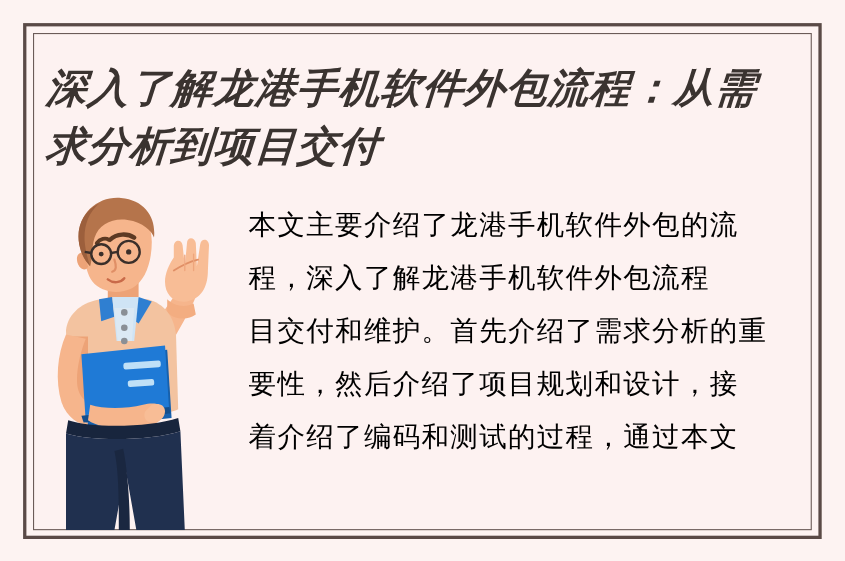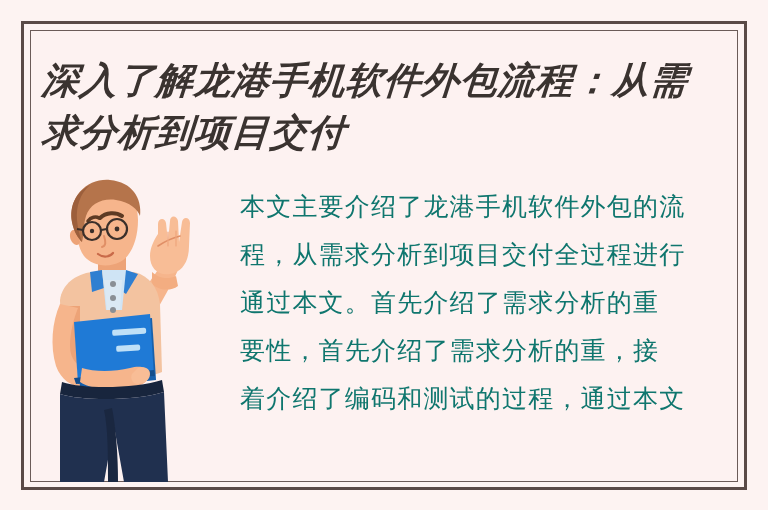--- a/index.html
+++ b/index.html
@@ -64,27 +64,26 @@
   }
 
   
   .body-block {
     position: absolute;
     left: 226px;
     top: 183px;
     width: 510px;
   }
   .body-line {
-    font-family: Liberation Serif, serif;
+    font-family: Liberation Mono, monospace;
     font-size: 25px;
     line-height: 48px;
-    color: #0f766e;
+    color: #000000;
     letter-spacing: 1.2px;
     white-space: nowrap;
-    margin-left: 14px;
   }
 
   
   .illustration {
     position: absolute;
     left: 46px;
     top: 176px;
     width: 150px;
     height: 306px;
     overflow: hidden;
@@ -182,19 +181,19 @@
       <g>
         <path d="M16 206 C40 214 92 212 116 204 L118 216 C94 224 40 226 14 218 Z" fill="#18253d"></path>
         <path d="M14 218 C40 226 94 224 118 216 L122 306 L78 306 L68 250 L58 306 L14 306 Z" fill="#20304f"></path>
         <path d="M66 232 C70 252 72 280 72 306 L62 306 C62 278 62 252 58 234 Z" fill="#1a2740"></path>
       </g>
     </svg>
   </div>
 
   <div class="body-block">
     <div class="body-line">本文主要介绍了龙港手机软件外包的流</div>
-    <div class="body-line">程，从需求分析到项目交付全过程进行</div>
-    <div class="body-line">通过本文。首先介绍了需求分析的重</div>
-    <div class="body-line">要性，首先介绍了需求分析的重，接</div>
+    <div class="body-line">程，深入了解龙港手机软件外包流程</div>
+    <div class="body-line">目交付和维护。首先介绍了需求分析的重</div>
+    <div class="body-line">要性，然后介绍了项目规划和设计，接</div>
     <div class="body-line">着介绍了编码和测试的过程，通过本文</div>
   </div>
 
 </div>
 
 </body></html>

